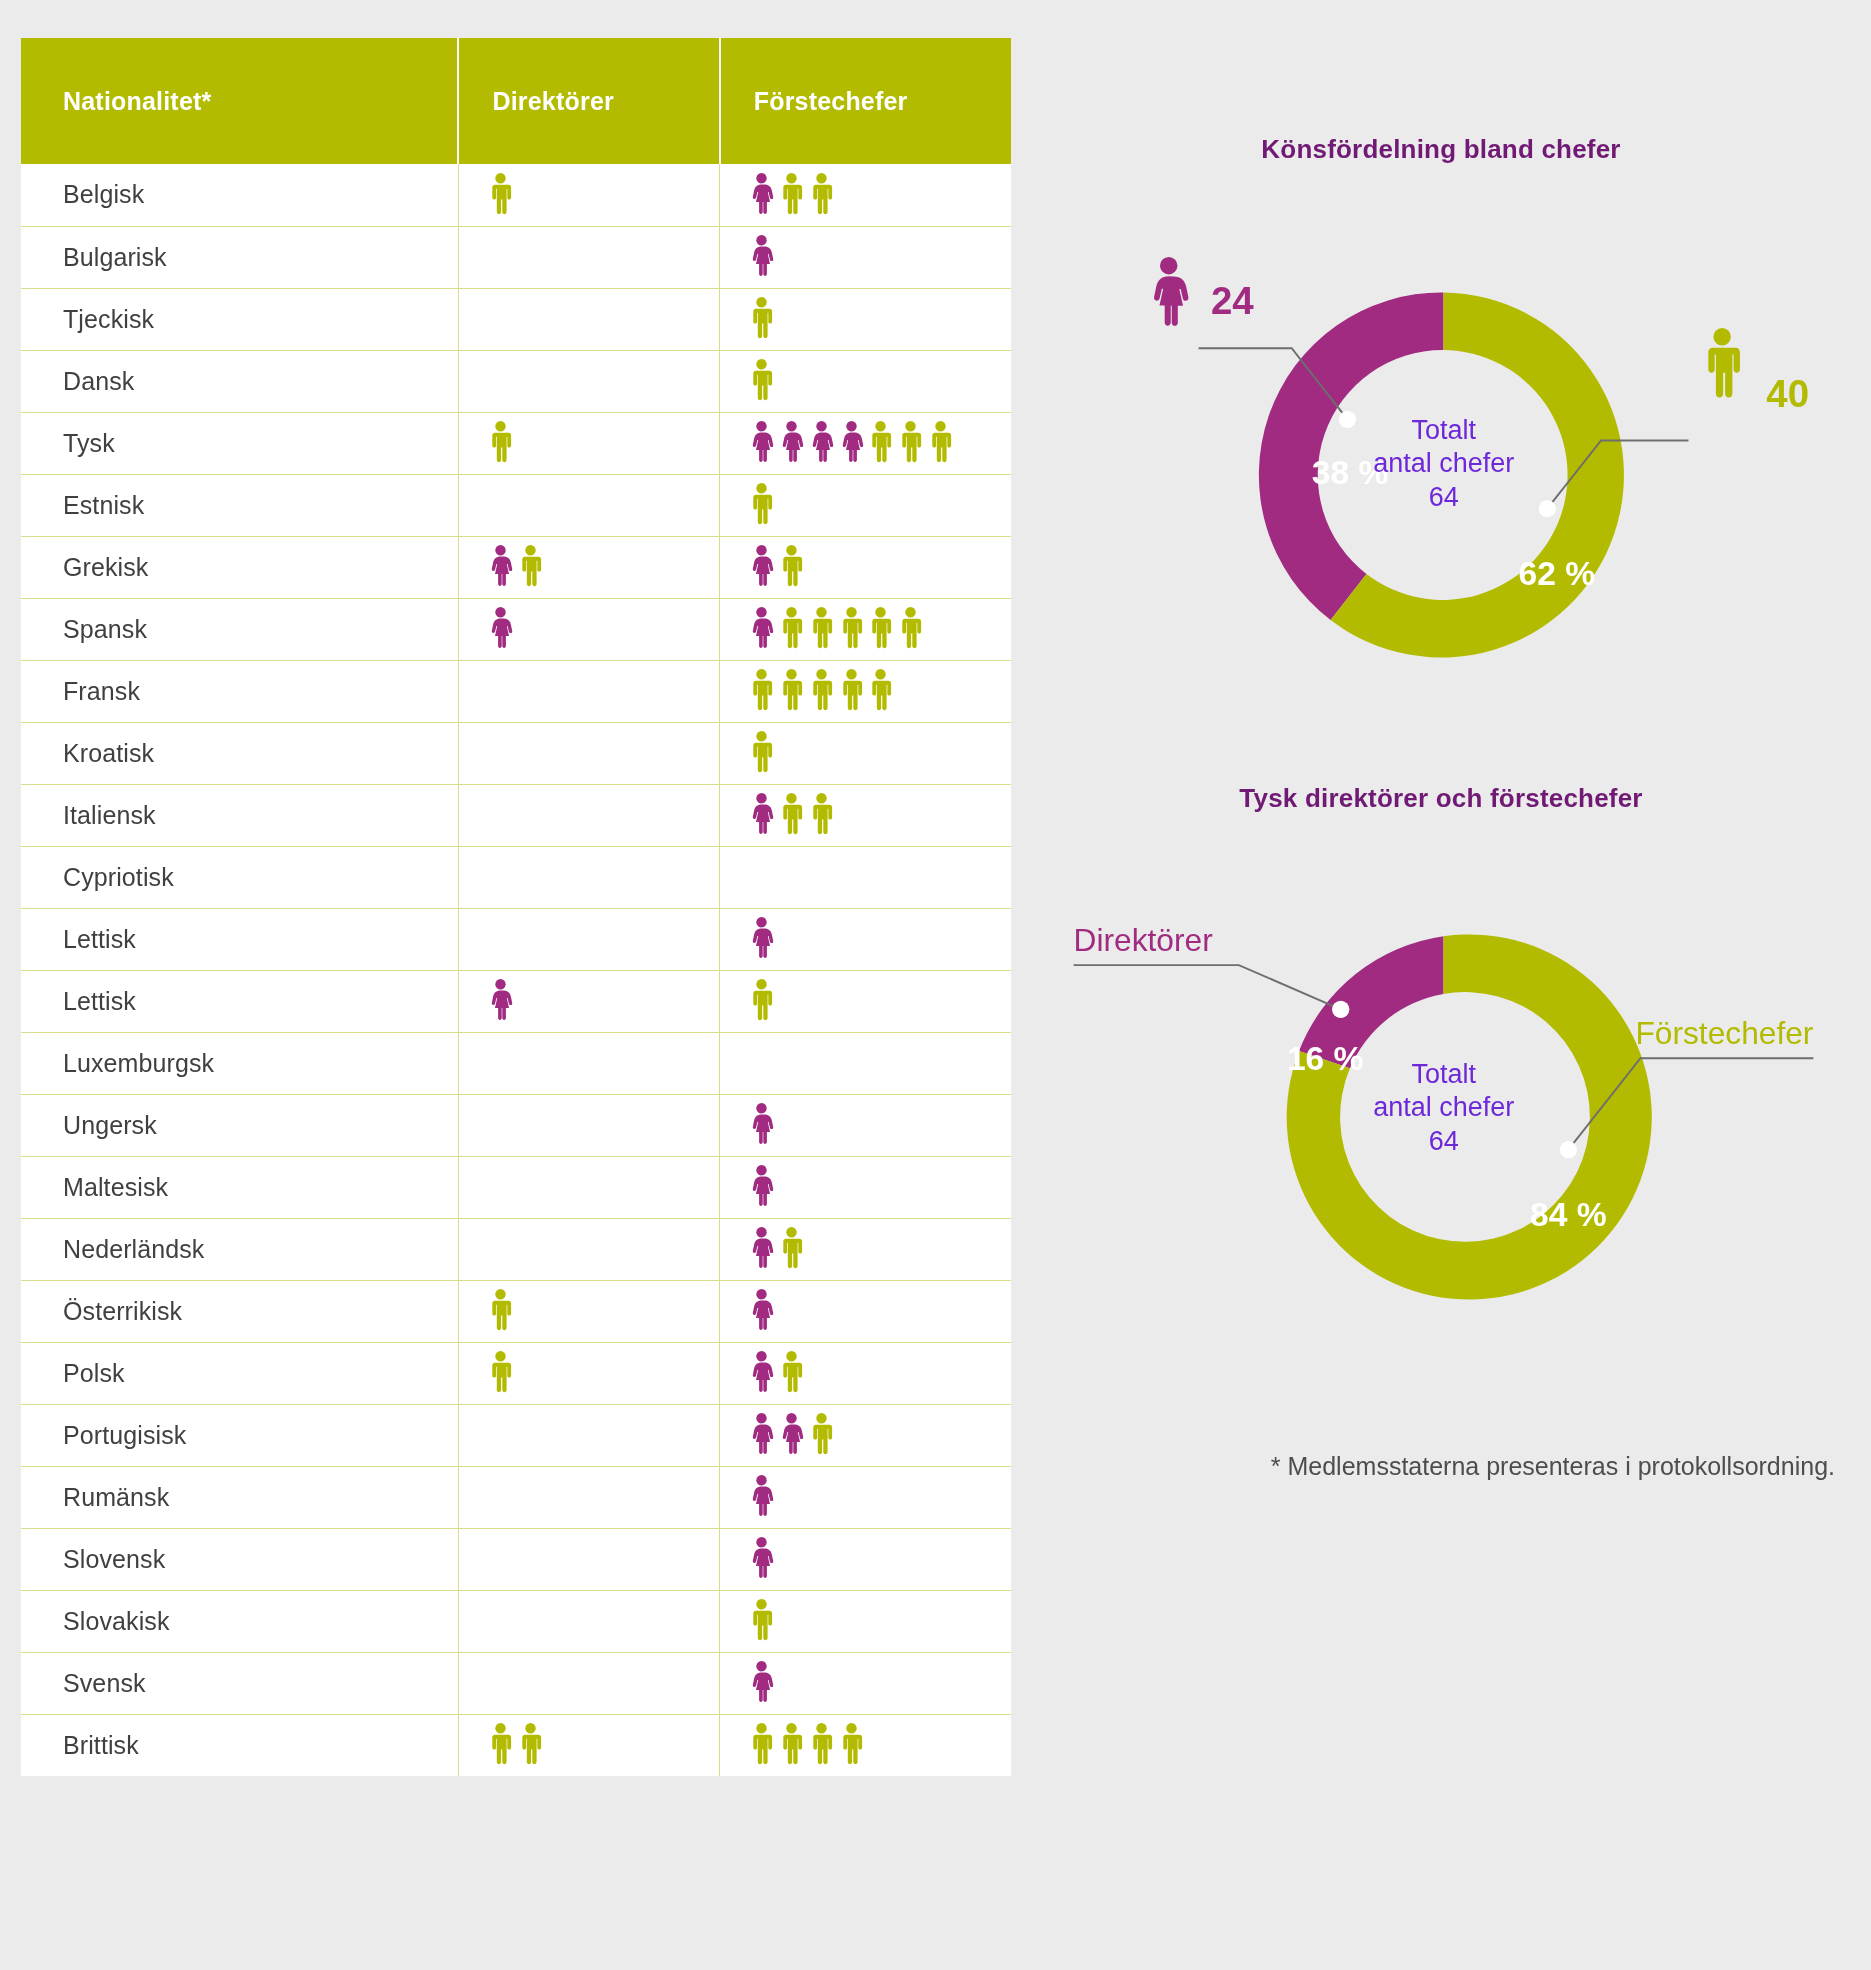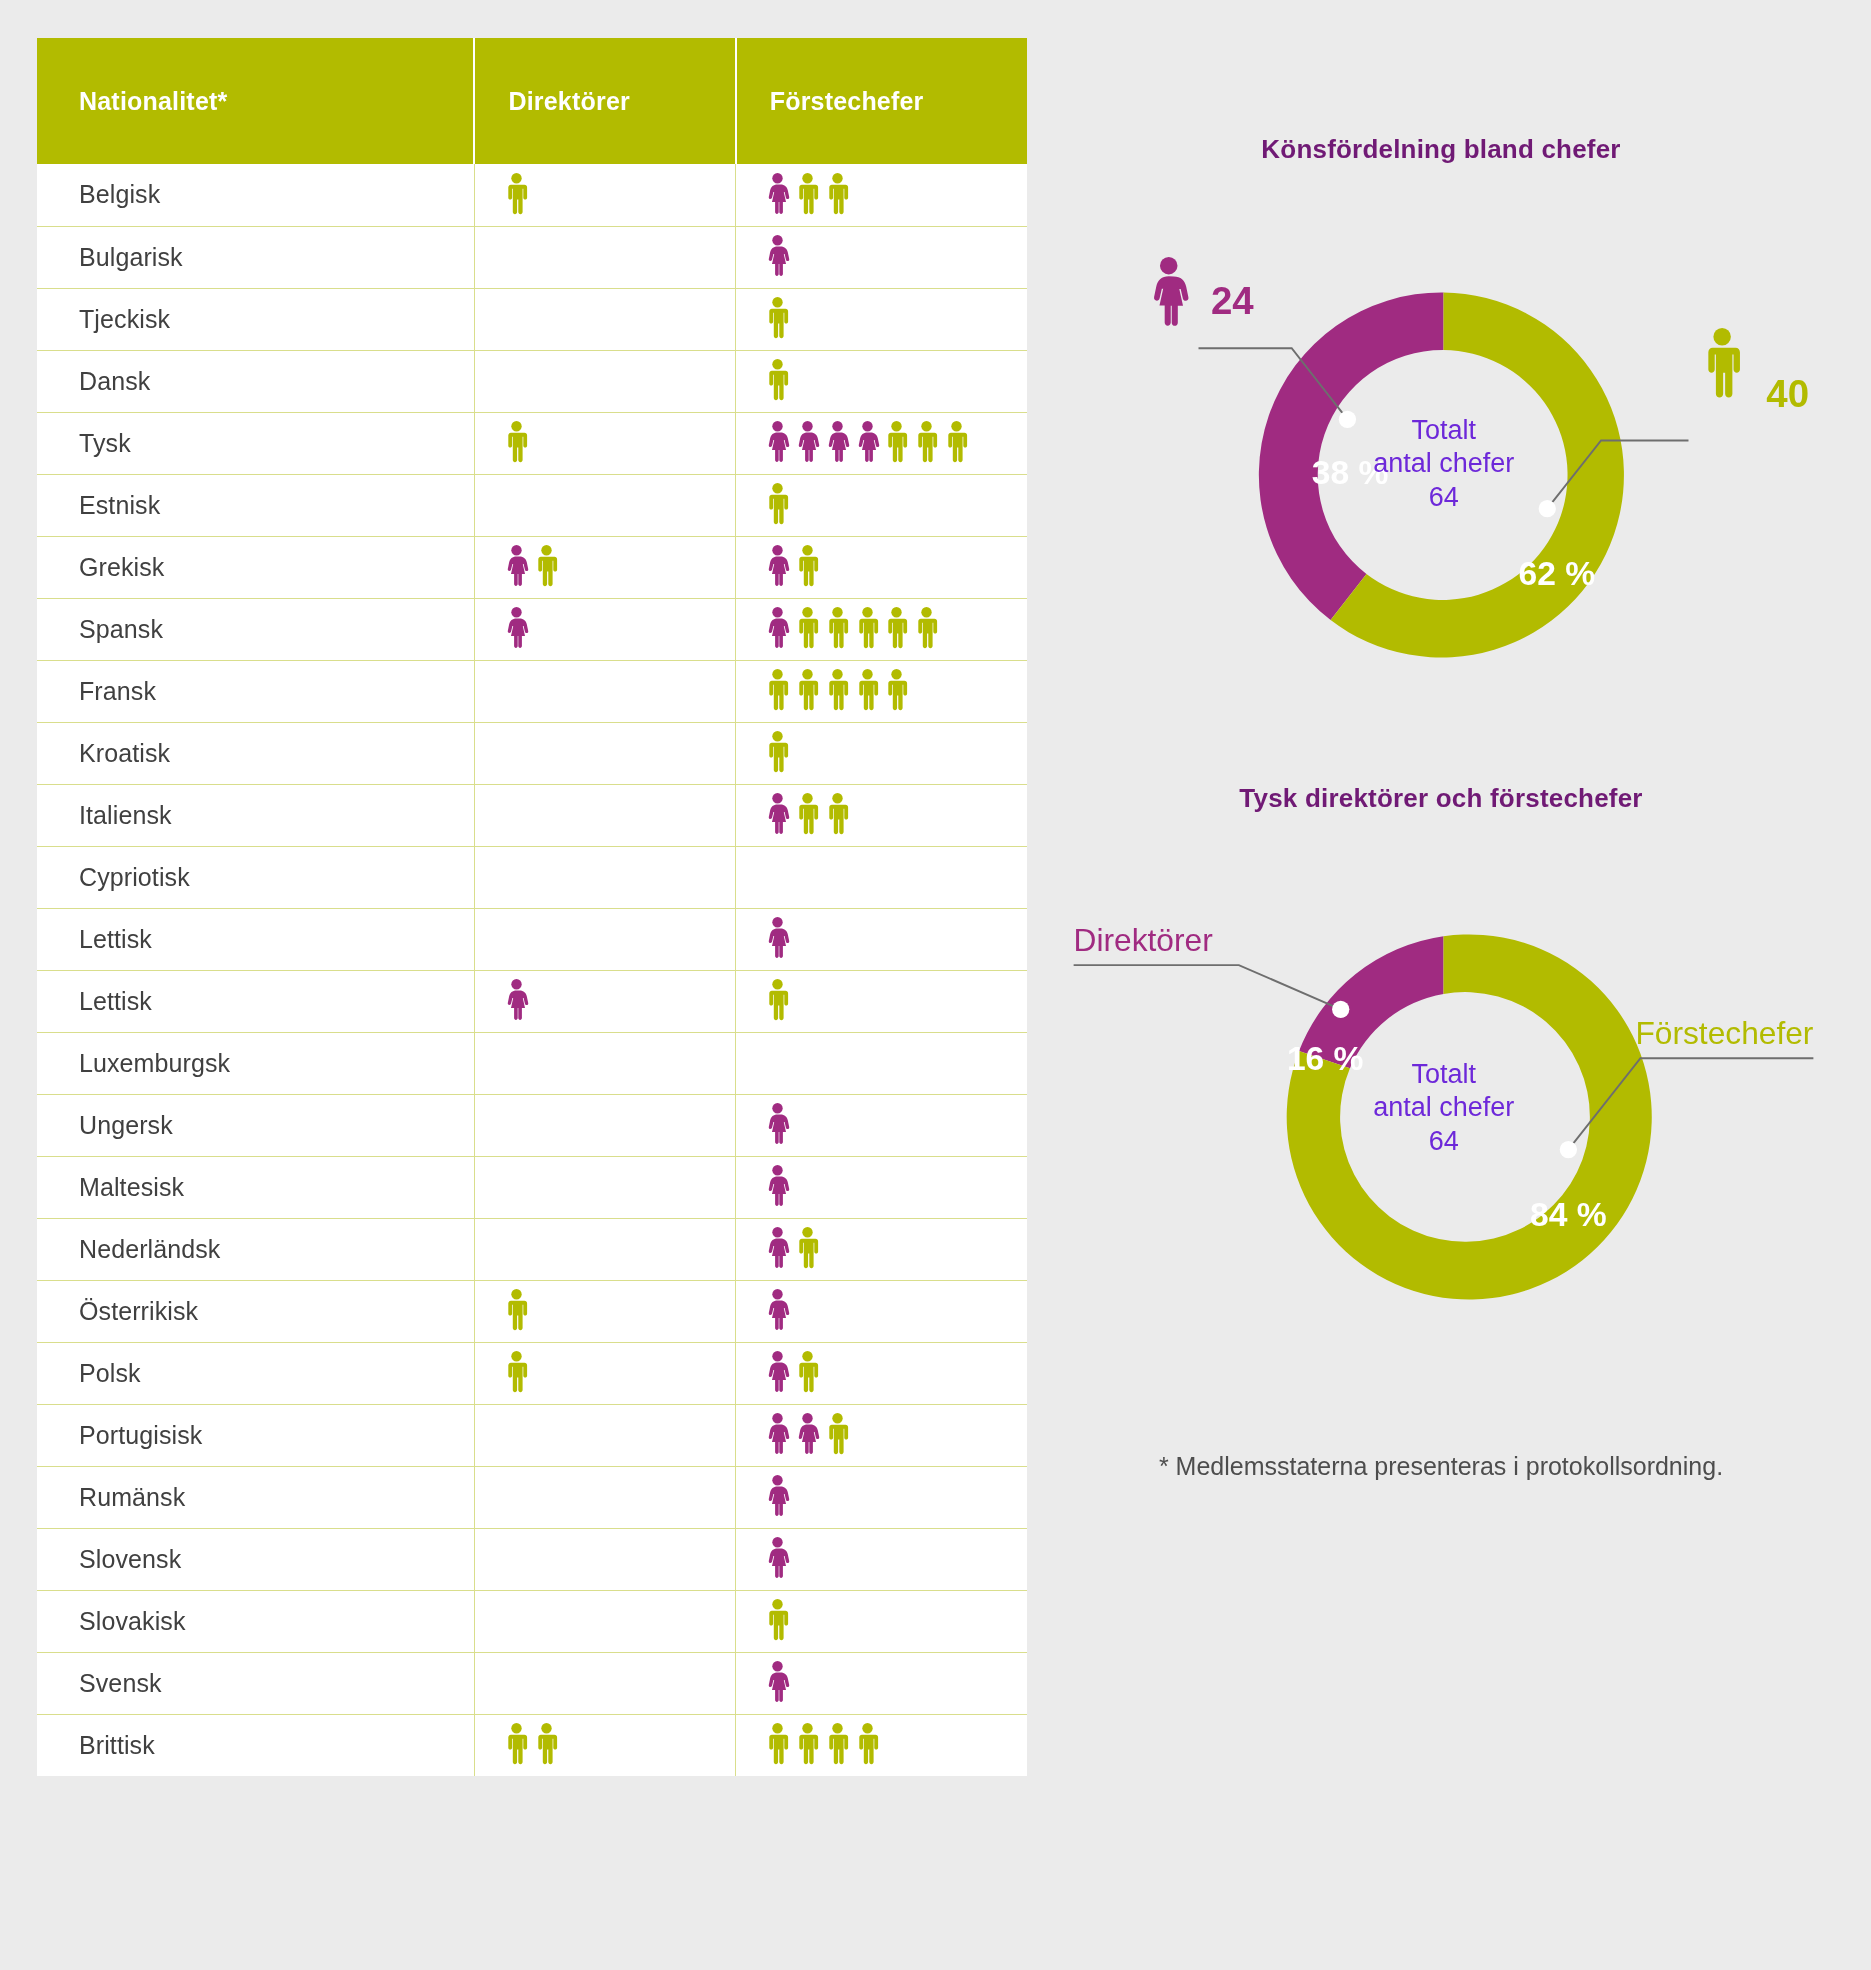--- a/index.html
+++ b/index.html
@@ -6,21 +6,21 @@
   html,body { width:1871px; height:1970px; }
   body {
     background:#ebebeb;
     font-family:"Liberation Sans", sans-serif;
     color:#4a4a4a;
     position:relative;
     overflow:hidden;
   }
   
   #table-wrap{
-    position:absolute; left:37px; top:38px; width:990px;
+    position:absolute; left:21px; top:38px; width:990px;
   }
   table#nat-table{ border-collapse:collapse; width:990px; table-layout:fixed; }
   table#nat-table th{
     background:#b2bb00;
     color:#ffffff;
     font-size:25px;
     font-weight:bold;
     text-align:left;
     height:126px;
     vertical-align:middle;
@@ -67,21 +67,21 @@
   #donut2{ left:17.3px; top:807px; width:759px; height:538px; }
   .donut-center{
     position:absolute;
     text-align:center;
     color:#6d28d9;
     font-size:27px;
     line-height:1.24;
   }
   #footnote{
     position:absolute; left:0; top:1414px; width:788px;
-    font-size:25px; color:#4d4d4d; text-align:center; padding-left:0px;
+    font-size:25px; color:#4d4d4d; text-align:right; padding-left:0px;
   }
 </style>
 </head>
 <body>
 
 <div id="table-wrap">
   <table id="nat-table">
     <colgroup>
         <col class="c1">
         <col class="c2">

